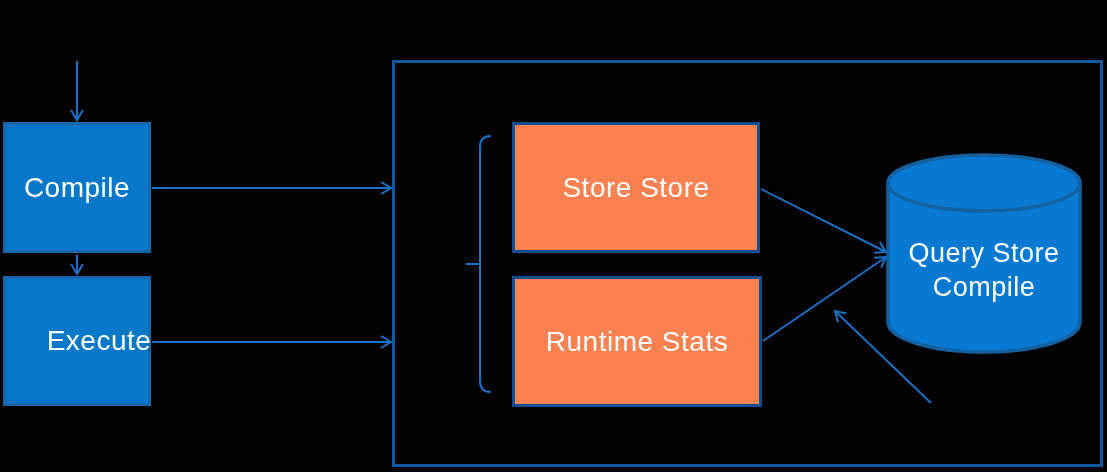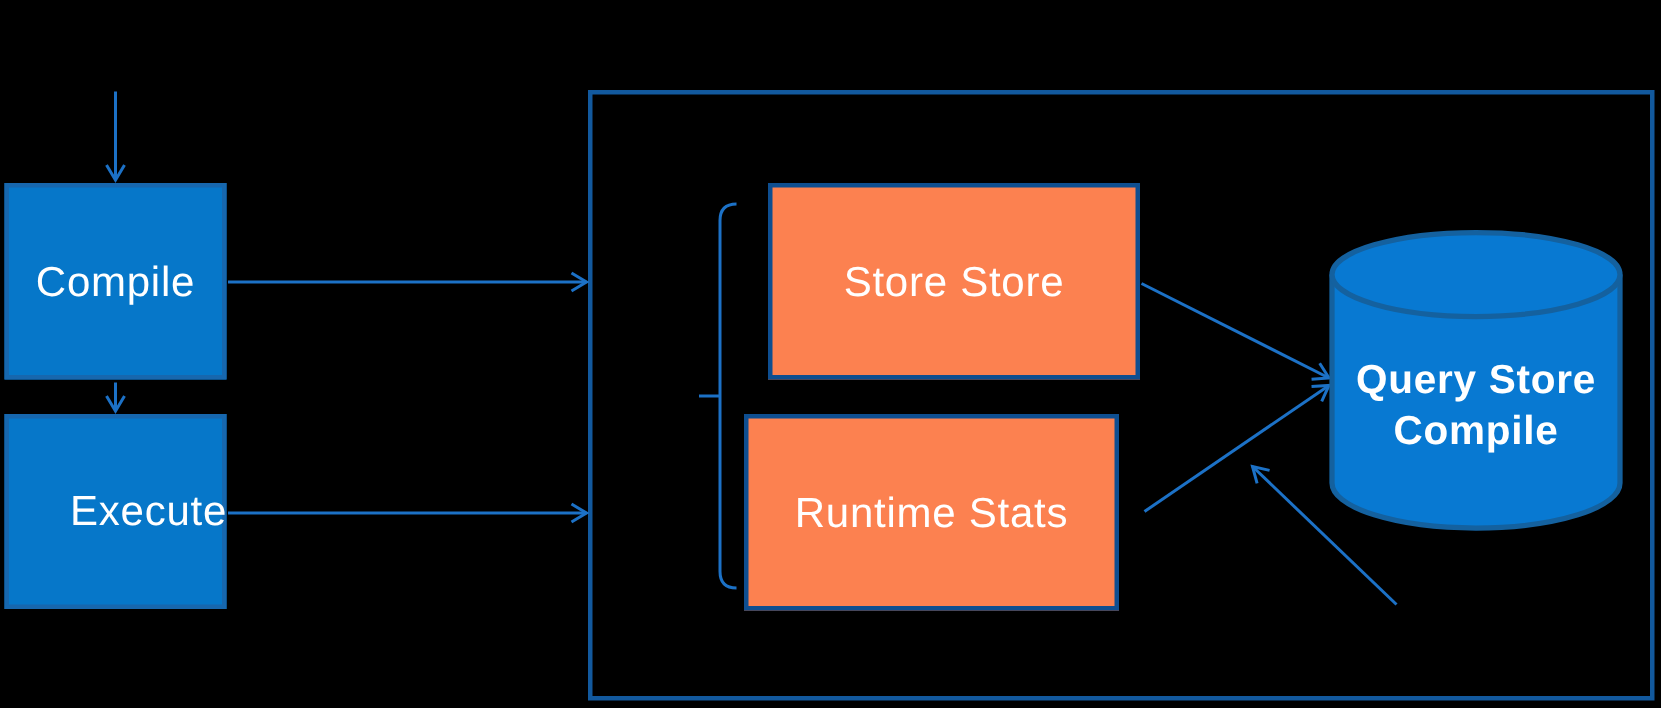--- a/index.html
+++ b/index.html
@@ -57,39 +57,38 @@
     background: var(--node-blue, #0677C9);
     border: 3px solid var(--node-blue-border, #1767AE);
   }
   .node-orange {
     background: var(--orange, #FC8150);
     border: 3px solid var(--orange-border, #0E4E90);
   }
   #compile-box  { left: 3px;   top: 122px; width: 148px; height: 131px; }
   #execute-box  { left: 3px;   top: 276px; width: 148px; height: 130px; padding-left: 44px; }
   #plan-store-box    { left: 512px; top: 122px; width: 248px; height: 131px; }
-  #runtime-stats-box { left: 496px; top: 276px; width: 250px; height: 131px; }
+  #runtime-stats-box { left: 512px; top: 276px; width: 250px; height: 131px; }
   #container-box {
     position: absolute;
     box-sizing: border-box;
     left: 392px; top: 60px;
     width: 711px; height: 407px;
     border: 3px solid var(--container-border, #12599E);
     background: transparent;
   }
   #cylinder-label {
     position: absolute;
     left: 888px; top: 236px;
     width: 192px;
     text-align: center;
     color: var(--text, #fff);
     font-size: 27px;
     line-height: 34px;
     letter-spacing: 0.5px;
-    font-weight: bold;
   }
 </style>
 </head>
 <body>
 
 <div class="stage">
 
   <div id="container-box"></div>
 
   <svg class="overlay" viewBox="0 0 1107 472">

